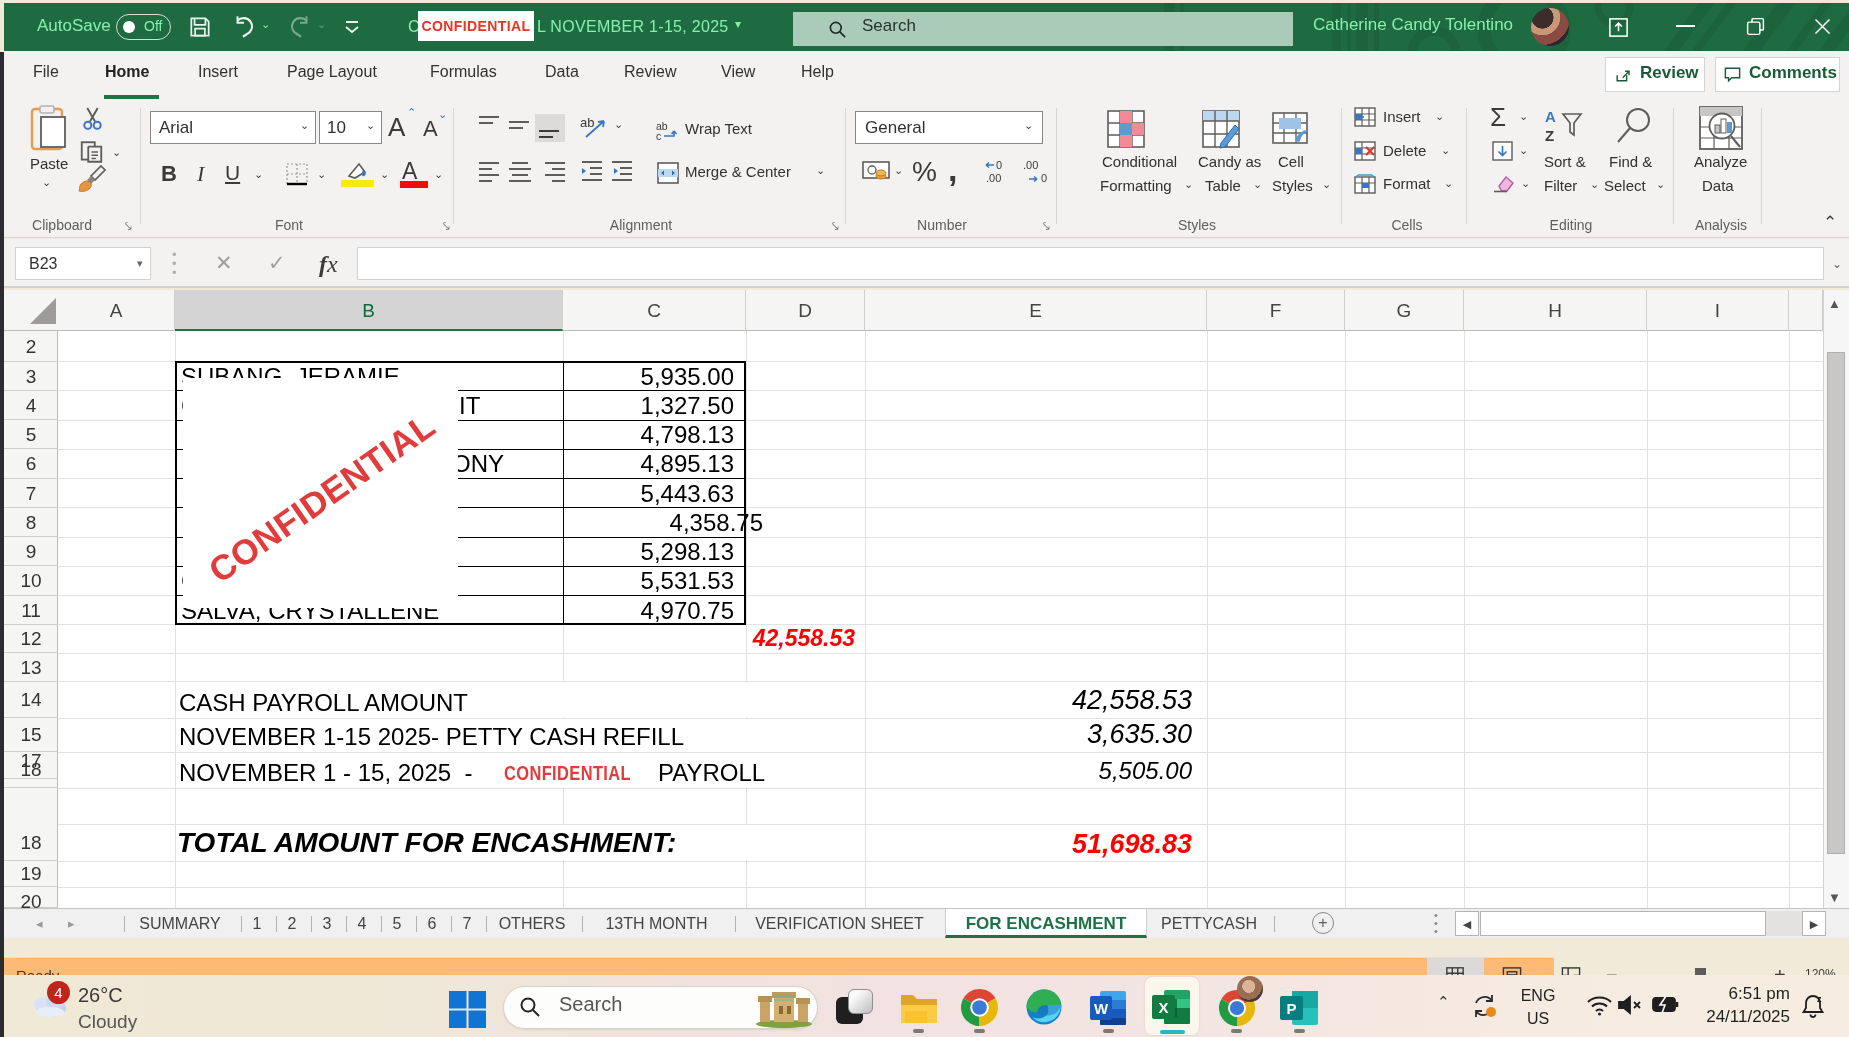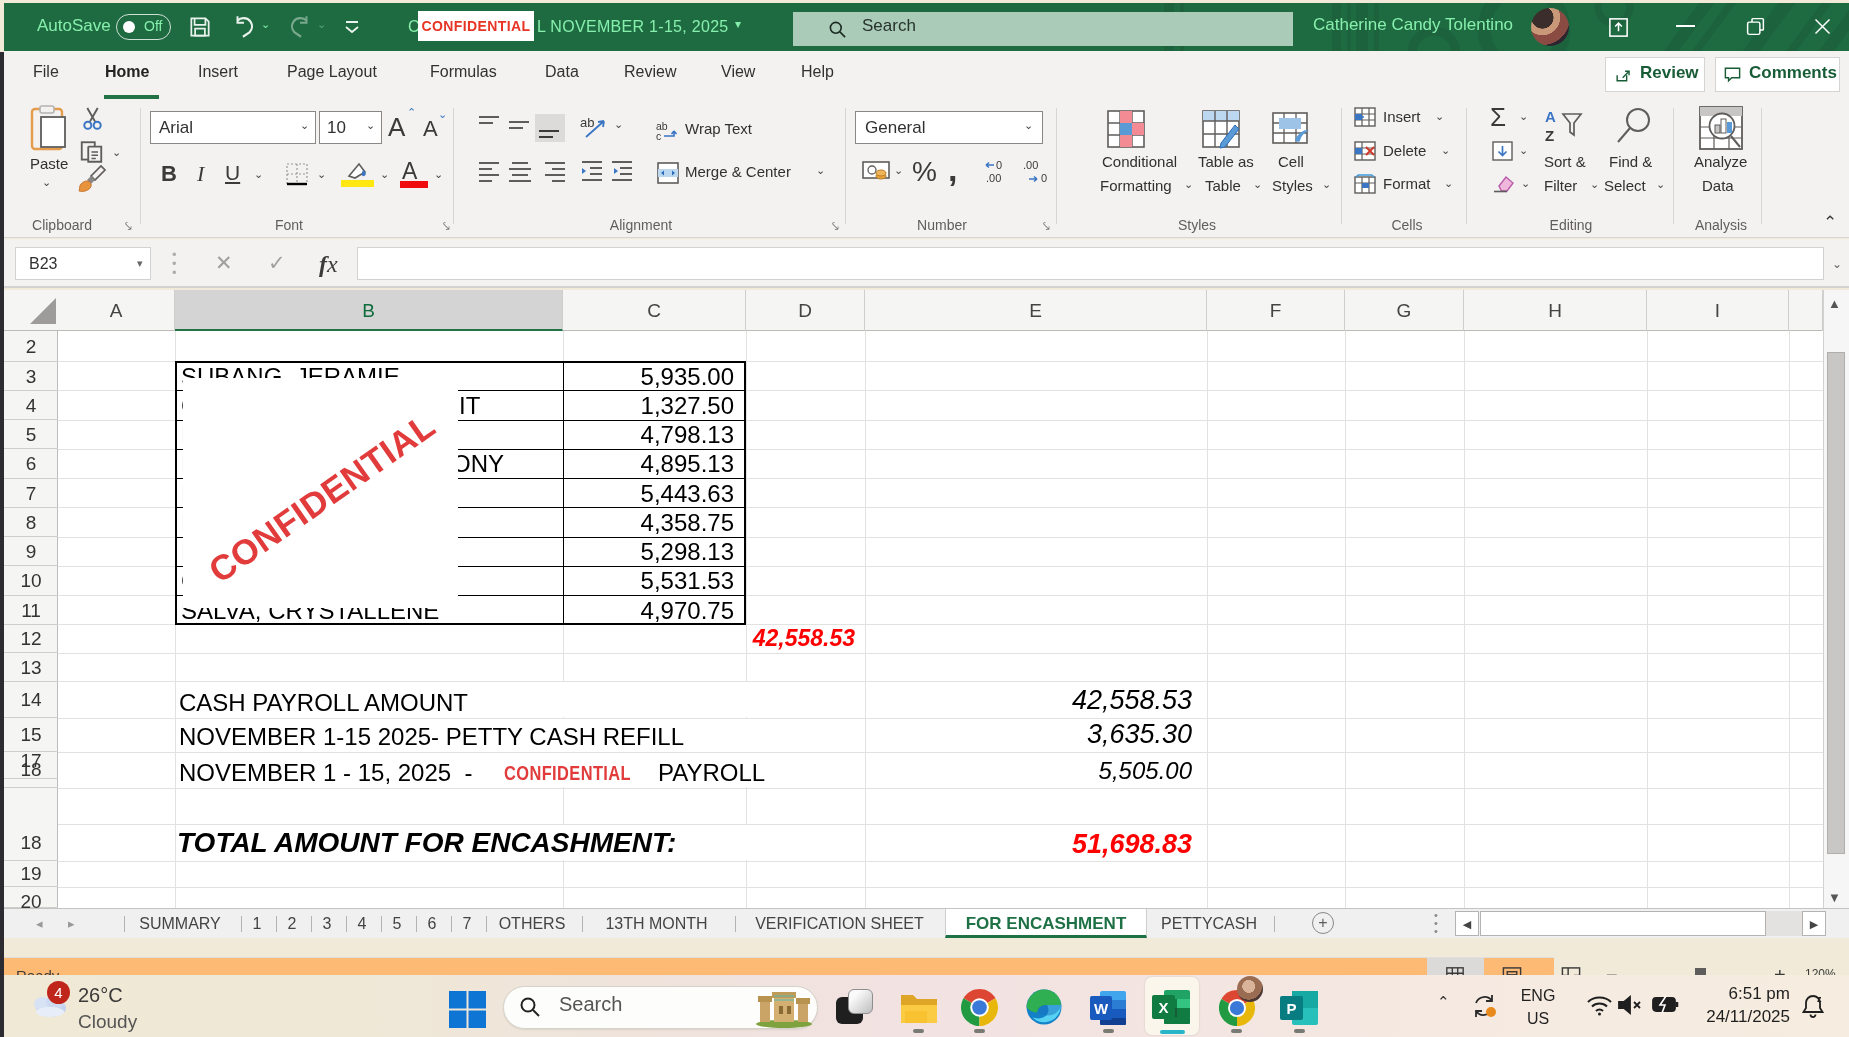--- a/index.html
+++ b/index.html
@@ -282,21 +282,21 @@
     </svg>
     <div class="rlbl" style="left:1098px;top:53px">Conditional</div>
     <div class="rlbl" style="left:1096px;top:77px">Formatting</div>
     <div class="chev" style="left:1180px;top:78px">⌄</div>
     <svg class="ab" style="left:1197px;top:9px;width:40px;height:40px" viewBox="0 0 40 40">
       <rect x="2" y="2" width="36" height="36" fill="#fff" stroke="#5f5d5b" stroke-width="1.6"></rect>
       <rect x="2" y="2" width="36" height="10" fill="#bcd7f0"></rect>
       <path d="M2 12 h36 M2 25 h36 M14 2 v36 M26 2 v36" stroke="#5f5d5b" stroke-width="1.4"></path>
       <path d="M20 34 L34 16 l4 4 L24 38 l-5 1 z" fill="#5b9bd5" stroke="#2b6cb8" stroke-width="1"></path>
     </svg>
-    <div class="rlbl" style="left:1194px;top:53px">Table as</div>
+    <div class="rlbl" style="left:1194px;top:53px">Candy as</div>
     <div class="rlbl" style="left:1201px;top:77px">Table</div>
     <div class="chev" style="left:1249px;top:78px">⌄</div>
     <svg class="ab" style="left:1267px;top:9px;width:42px;height:40px" viewBox="0 0 42 40">
       <rect x="2" y="4" width="34" height="30" fill="#fff" stroke="#5f5d5b" stroke-width="1.6"></rect>
       <path d="M2 14 h34 M2 24 h34 M13 4 v30 M25 4 v30" stroke="#5f5d5b" stroke-width="1.3"></path>
       <rect x="8" y="9" width="22" height="11" fill="#9dc3e6"></rect>
       <path d="M24 30 c6 -8 10 -10 14 -8 c-6 2 -8 6 -9 10 c-2 2 -5 0 -5 -2 z" fill="#5b9bd5"></path>
     </svg>
     <div class="rlbl" style="left:1274px;top:53px">Cell</div>
     <div class="rlbl" style="left:1268px;top:77px">Styles</div>
@@ -472,21 +472,21 @@
     <div class="cell" style="left:181px;top:508px;height:29px;line-height:29px">M</div>
     <div class="cell" style="left:181px;top:537px;height:29px;line-height:29px">H</div>
     <div class="cell" style="left:181px;top:566px;height:30px;line-height:30px">C</div>
     <div class="cell" style="left:181px;top:596px;height:29px;line-height:29px">SALVA, CRYSTALLENE</div>
 
     <div class="cell num" style="left:563px;top:362px;width:171px;height:29px;line-height:29px">5,935.00</div>
     <div class="cell num" style="left:563px;top:391px;width:171px;height:29px;line-height:29px">1,327.50</div>
     <div class="cell num" style="left:563px;top:420px;width:171px;height:29px;line-height:29px">4,798.13</div>
     <div class="cell num" style="left:563px;top:449px;width:171px;height:30px;line-height:30px">4,895.13</div>
     <div class="cell num" style="left:563px;top:479px;width:171px;height:29px;line-height:29px">5,443.63</div>
-    <div class="cell num" style="left:563px;top:508px;width:171px;height:29px;line-height:29px">4,358.75</div>
+    <div class="cell num" style="left:592px;top:508px;width:171px;height:29px;line-height:29px">4,358.75</div>
     <div class="cell num" style="left:563px;top:537px;width:171px;height:29px;line-height:29px">5,298.13</div>
     <div class="cell num" style="left:563px;top:566px;width:171px;height:30px;line-height:30px">5,531.53</div>
     <div class="cell num" style="left:563px;top:596px;width:171px;height:29px;line-height:29px">4,970.75</div>
 
     <div class="ab" style="left:183px;top:378px;width:275px;height:230px;background:#fff"></div>
     <div class="ab" style="left:322px;top:498px;transform:translate(-50%,-50%) rotate(-35deg);font-size:35px;font-weight:bold;color:#e23b3b;letter-spacing:0.5px;white-space:nowrap">CONFIDENTIAL</div>
 
     <div class="cell num" style="left:746px;top:624px;width:109px;height:28px;line-height:28px;color:#fe0000;font-weight:bold;font-style:italic;font-size:23px">42,558.53</div>
 
     <div class="ab" style="left:176px;top:682px;width:688px;height:35px;background:#fff"></div>

